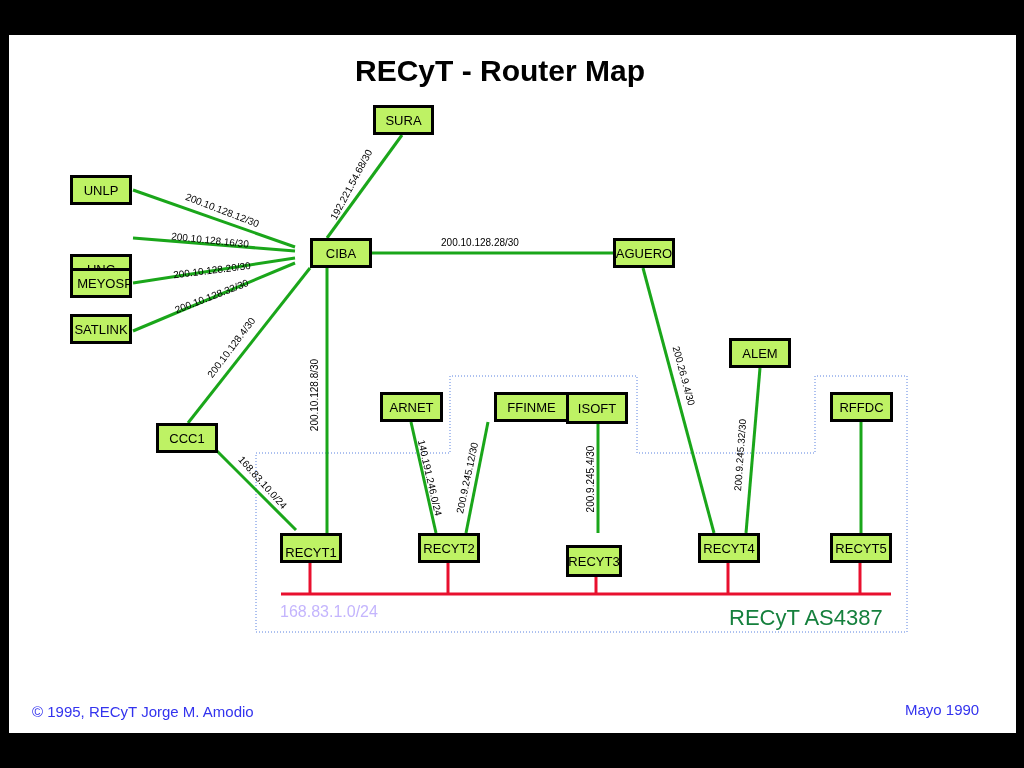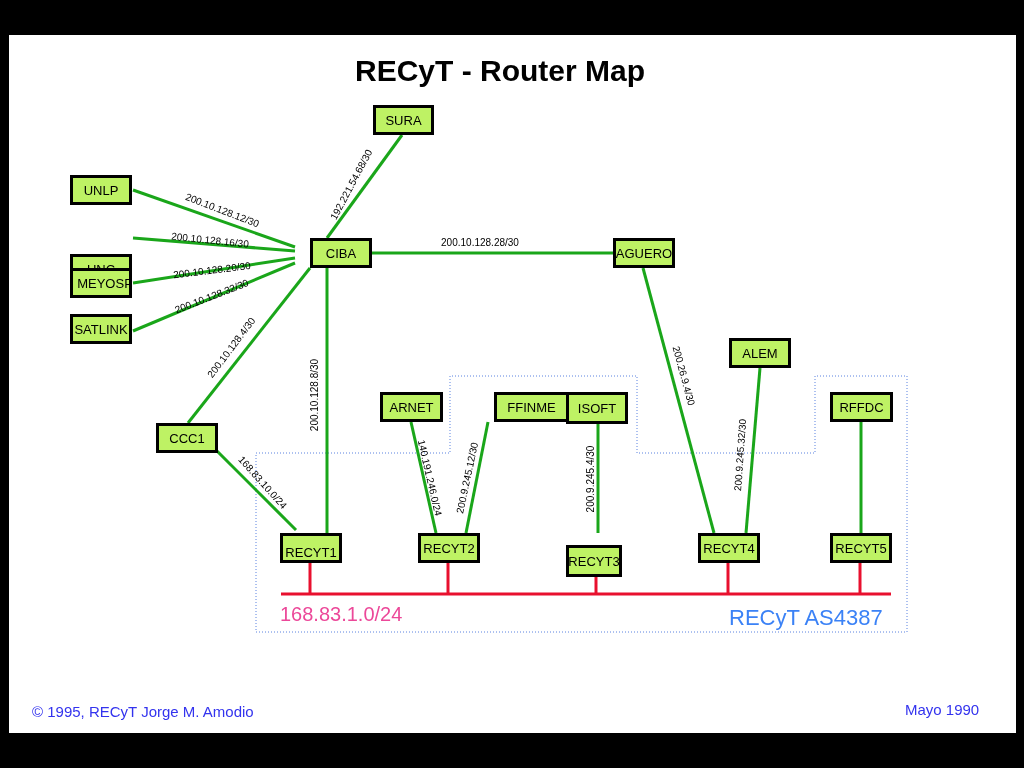--- a/index.html
+++ b/index.html
@@ -3,22 +3,22 @@
   <meta charset="utf-8">
   <style>
     html, body { margin: 0; padding: 0; background: #000; }
     body { width: 1024px; height: 768px; position: relative; overflow: hidden; font-family: "Liberation Sans", sans-serif; }
     #slide { position: absolute; left: 9px; top: 35px; width: 1007px; height: 698px; background: #fff; }
     #diagram { position: absolute; left: 0; top: 0; width: 1024px; height: 768px; }
     .title { position: absolute; left: 0; width: 1000px; top: 54px; text-align: center; font-weight: bold; font-size: 30px; color: #000; }
     .node { position: absolute; box-sizing: border-box; border: 3px solid #000; background: #bef264; font-size: 13px; color: #000; display: flex; align-items: center; justify-content: center; white-space: nowrap; overflow: hidden; }
     .lnk-label { font-size: 10px; fill: #000; font-family: "Liberation Sans", sans-serif; }
     .footer { position: absolute; font-size: 15px; color: #3333ee; }
-    .as-label { position: absolute; font-size: 22px; color: #3b82f6; }
-    .lan-label { position: absolute; font-size: 20px; color: #ec4899; }
+    .as-label { position: absolute; font-size: 22px; color: #15803d; }
+    .lan-label { position: absolute; font-size: 16px; color: #c4b5fd; }
   </style>
 </head>
 <body>
 
 <div id="slide"></div>
 
 <svg id="diagram" xmlns="http://www.w3.org/2000/svg" width="1024" height="768">
   <polygon points="256,453 450,453 450,376 637,376 637,453 815,453 815,376 907,376 907,632 256,632" fill="none" stroke="#5b82e0" stroke-width="1" stroke-dasharray="1,2"></polygon>
   <g id="links-layer">
       <line x1="327" y1="238" x2="402" y2="135" stroke="#1aa61a" stroke-width="3"></line>

